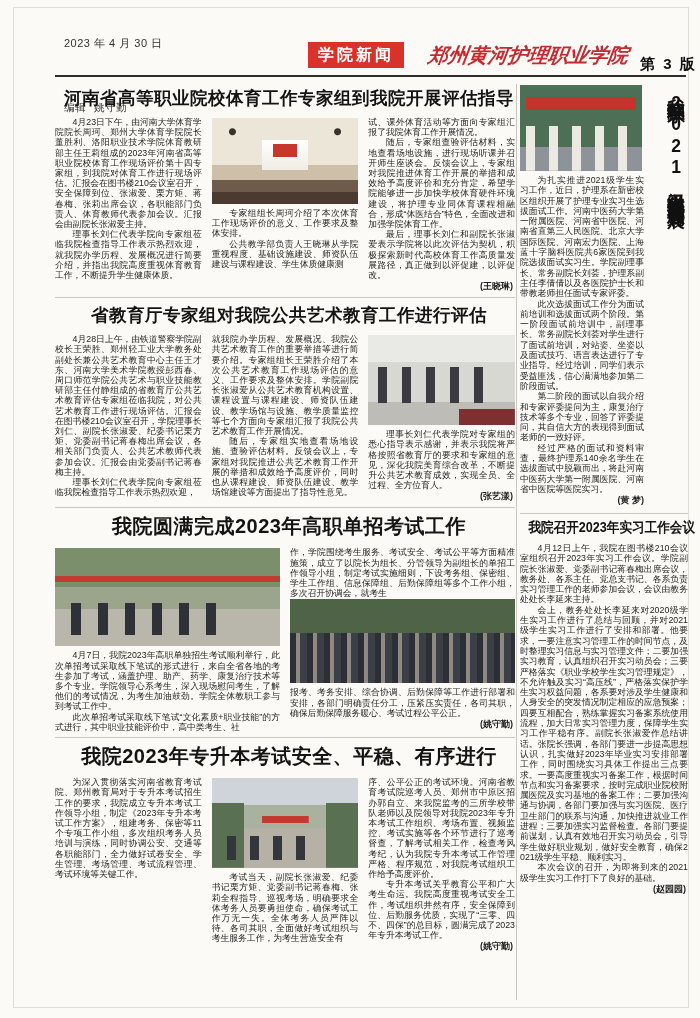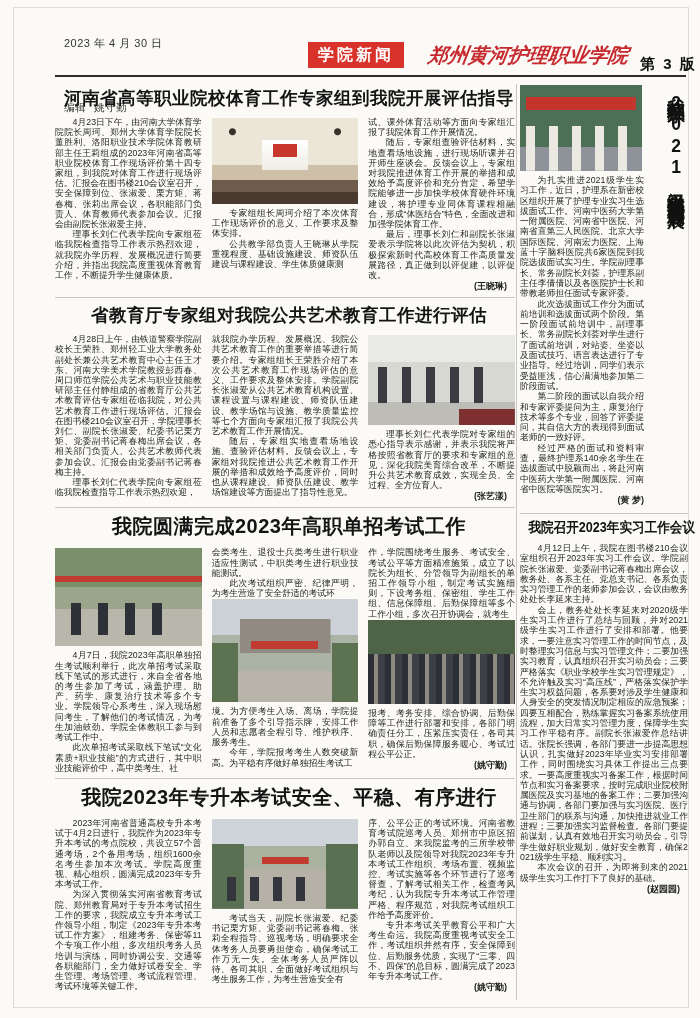--- a/index.html
+++ b/index.html
@@ -30,21 +30,21 @@
   
   .hl{font-weight:bold;color:#141414;text-align:center;margin:2px 0 7px 8px;white-space:nowrap;}
   .hl-md{font-size:17.5px;letter-spacing:.5px;}
   .hl-lg{font-size:20px;letter-spacing:.5px;}
   .hl-aside{font-size:14px;transform:scaleX(.9);transform-origin:50% 50%;margin:4px 0 6px 0;}
   .cols{display:flex;gap:10px;}
   .col{flex:1 1 0;min-width:0;}
   p{margin:0;font-size:8.8px;line-height:10.2px;text-align:justify;
     text-indent:2em;word-break:break-all;color:#262626;}
   p.cont{text-indent:0;}
-  .byline{font-size:9px;line-height:12px;font-weight:600;text-align:right;padding-right:8px;color:#1d1d1d;}
+  .byline{font-size:9px;line-height:12px;font-weight:600;text-align:right;padding-right:2px;color:#1d1d1d;}
   .aside-col p{font-size:8.8px;line-height:10.3px;}
   
   .v-hl{float:right;writing-mode:vertical-rl;text-orientation:upright;
     width:40px;height:428px;margin-left:4px;overflow:hidden;
     font-size:17.5px;font-weight:bold;letter-spacing:1.5px;color:#111;text-align:left;}
   
   .photo{width:100%;margin:1px 0 4px 0;}
   .photo-sports{height:86px;background:
     radial-gradient(circle at 14% 16%, #3a332c 0 3px, transparent 4px) no-repeat,
     radial-gradient(circle at 86% 16%, #3a332c 0 3px, transparent 4px) no-repeat,
@@ -140,41 +140,33 @@
 
   <section class="art">
     <h2 class="hl hl-lg">我院圆满完成2023年高职单招考试工作</h2>
     <div class="cols">
       <div class="col">
         <div class="photo photo-walk"></div>
         <p>4月7日，我院2023年高职单独招生考试顺利举行，此次单招考试采取线下笔试的形式进行，来自全省各地的考生参加了考试，涵盖护理、助产、药学、康复治疗技术等多个专业。学院领导心系考生，深入现场慰问考生，了解他们的考试情况，为考生加油鼓劲。学院全体教职工参与到考试工作中。</p>
         <p>此次单招考试采取线下笔试“文化素质+职业技能”的方式进行，其中职业技能评价中，高中类考生、社</p>
       </div>
       <div class="col">
-        <p class="cont">会类考生、退役士兵类考生进行职业适应性测试，中职类考生进行职业技能测试。</p>
-        <p>此次考试组织严密、纪律严明，为考生营造了安全舒适的考试环</p>
-        <div class="photo photo-campus"></div>
-        <p class="cont">境。为方便考生入场、离场，学院提前准备了多个引导指示牌，安排工作人员和志愿者全程引导、维护秩序、服务考生。</p>
-        <p>今年，学院报考考生人数突破新高。为平稳有序做好单独招生考试工</p>
-      </div>
-      <div class="col">
         <p class="cont">作，学院围绕考生服务、考试安全、考试公平等方面精准施策，成立了以院长为组长、分管领导为副组长的单招工作领导小组，制定考试实施细则，下设考务组、保密组、学生工作组、信息保障组、后勤保障组等多个工作小组，多次召开协调会，就考生</p>
         <div class="photo photo-crowd"></div>
         <p class="cont">报考、考务安排、综合协调、后勤保障等工作进行部署和安排，各部门明确责任分工，压紧压实责任，各司其职，确保后勤保障服务暖心、考试过程公平公正。</p>
         <div class="byline">(姚守勤)</div>
       </div>
     </div>
   </section>
   <div class="rule"></div>
 
   <section class="art">
     <h2 class="hl hl-lg">我院2023年专升本考试安全、平稳、有序进行</h2>
     <div class="cols">
       <div class="col">
-        <p>2023年河南省普通高校专升本考试于4月2日进行，我院作为2023年专升本考试的考点院校，共设立57个普通考场，2个备用考场，组织1600余名考生参加本次考试。学院高度重视、精心组织，圆满完成2023年专升本考试工作。</p>
         <p>为深入贯彻落实河南省教育考试院、郑州教育局对于专升本考试招生工作的要求，我院成立专升本考试工作领导小组，制定《2023年专升本考试工作方案》，组建考务、保密等11个专项工作小组，多次组织考务人员培训与演练，同时协调公安、交通等各职能部门，全力做好试卷安全、学生管理、考场管理、考试流程管理、考试环境等关键工作。</p>
       </div>
       <div class="col">
         <div class="photo photo-street"></div>
         <p>考试当天，副院长张淑爱、纪委书记栗方矩、党委副书记蒋春梅、张莉全程指导、巡视考场，明确要求全体考务人员要勇担使命，确保考试工作万无一失。全体考务人员严阵以待、各司其职，全面做好考试组织与考生服务工作，为考生营造安全有</p>
       </div>
       <div class="col">
         <p class="cont">序、公平公正的考试环境。河南省教育考试院巡考人员、郑州市中原区招办郭自立、来我院监考的三所学校带队老师以及院领导对我院2023年专升本考试工作组织、考场布置、视频监控、考试实施等各个环节进行了巡考督查，了解考试相关工作，检查考风考纪，认为我院专升本考试工作管理严格、程序规范，对我院考试组织工作给予高度评价。</p>
         <p>专升本考试关乎教育公平和广大考生命运。我院高度重视考试安全工作，考试组织井然有序，安全保障到位、后勤服务优质，实现了“三零、四不、四保”的总目标，圆满完成了2023年专升本考试工作。</p>
         <div class="byline">(姚守勤)</div>

